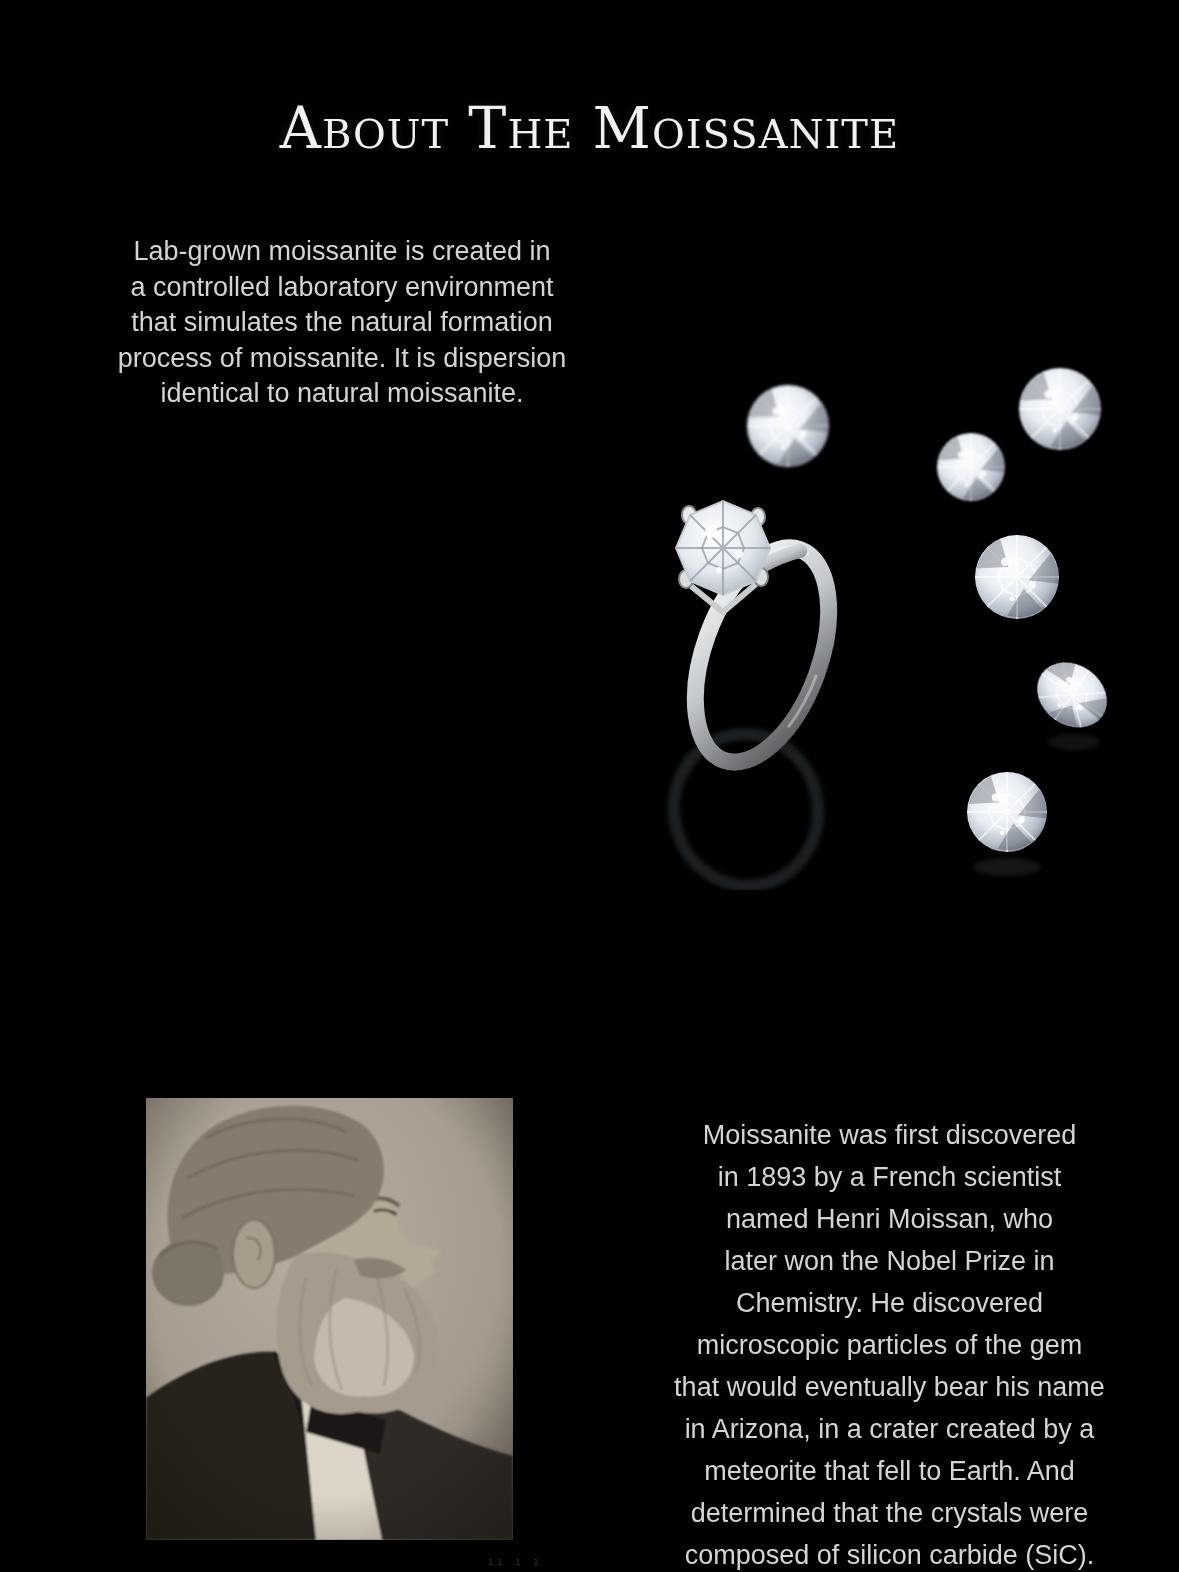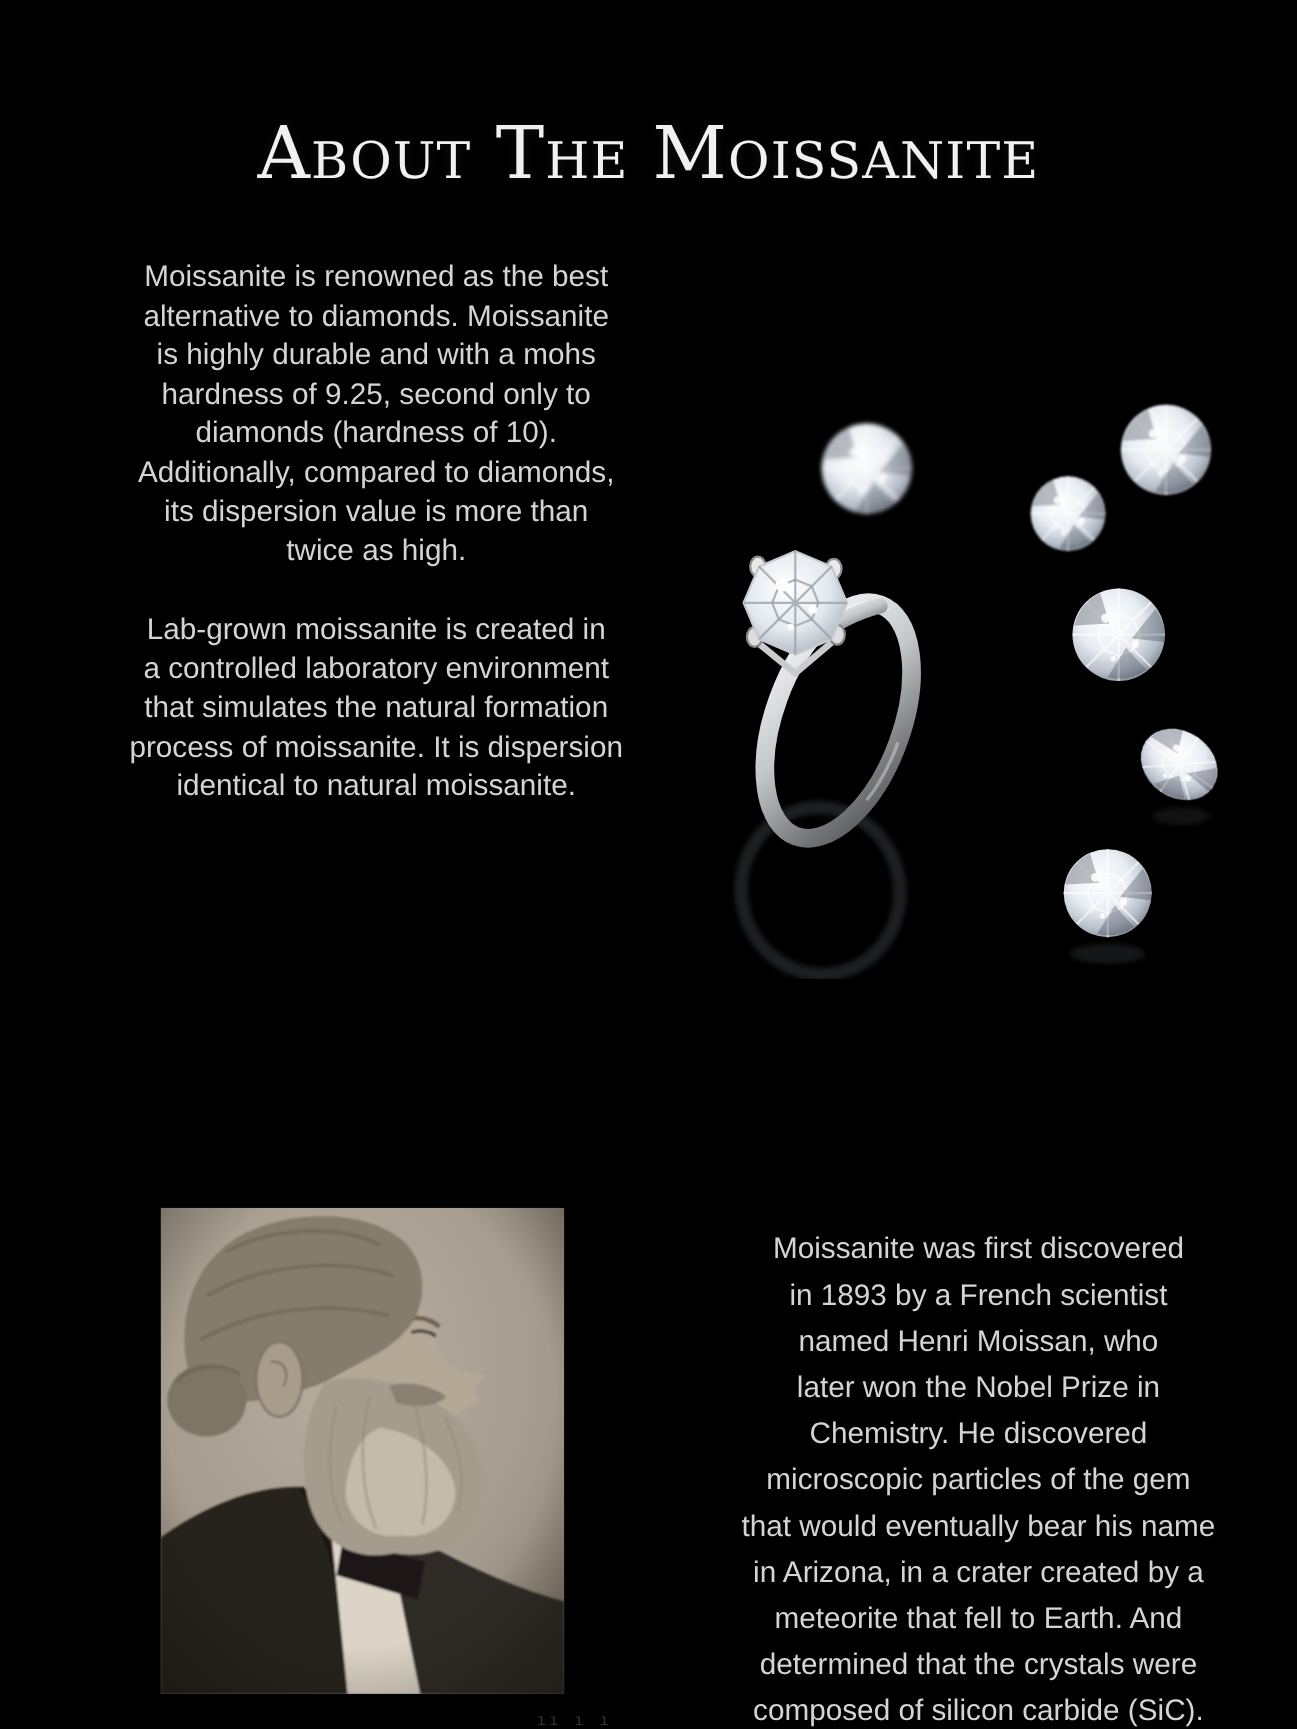--- a/index.html
+++ b/index.html
@@ -3,21 +3,21 @@
 <meta charset="utf-8">
 <style>
   html,body{margin:0;padding:0;background:#000;}
   .canvas{
     position:relative; width:1179px; height:1572px; overflow:hidden;
     background:#000; font-family:"Liberation Sans", sans-serif;
   }
   .page-title{
     position:absolute; left:0; top:58px; width:1179px; text-align:center;
     font-family:"DejaVu Serif", serif; font-variant:small-caps;
-    font-size:66px; line-height:1.15; font-weight:400; letter-spacing:1px;
+    font-size:57px; line-height:1.15; font-weight:400; letter-spacing:1px;
     color:#f1f1f1; text-shadow:0 0 10px rgba(255,255,255,0.08);
   }
   .body-text{
     color:#d4d4d4; white-space:pre-line; text-align:center;
     text-shadow:0 1px 4px rgba(0,0,0,0.85);
   }
   .left-col{
     position:absolute; left:72px; top:234px; width:540px;
     font-size:27px; line-height:35.6px;
   }
@@ -26,41 +26,33 @@
   .history-col{
     position:absolute; left:600px; top:1114px; width:579px;
     font-size:27px; line-height:42px;
   }
   .ring-photo{position:absolute; left:600px; top:330px; width:579px; height:560px;}
   .portrait-photo{
     position:absolute; left:146px; top:1098px; width:367px; height:442px;
     box-shadow:0 0 18px rgba(0,0,0,0.9);
   }
   .watermark{
-    position:absolute; left:488px; top:1556px; font-size:14px; letter-spacing:3px;
+    position:absolute; left:488px; top:1556px; font-size:10px; letter-spacing:3px;
     color:#333; font-family:"DejaVu Sans Mono", monospace;text-align:center;
   }
   svg{display:block;}
 </style>
 </head>
 <body>
 
 <div class="canvas">
 
   <h1 class="page-title">About The Moissanite</h1>
 
   <div class="left-col">
-    <p class="body-text para">Moissanite is renowned as the best
-alternative to diamonds. Moissanite
-is highly durable and with a mohs
-hardness of 9.25, second only to
-diamonds (hardness of 10).
-Additionally, compared to diamonds,
-its dispersion value is more than
-twice as high.</p>
     <p class="body-text para">Lab-grown moissanite is created in
 a controlled laboratory environment
 that simulates the natural formation
 process of moissanite. It is dispersion
 identical to natural moissanite.</p>
   </div>
 
   <div class="ring-photo">
     <svg width="579" height="560" viewBox="0 0 579 560">
       <defs>

